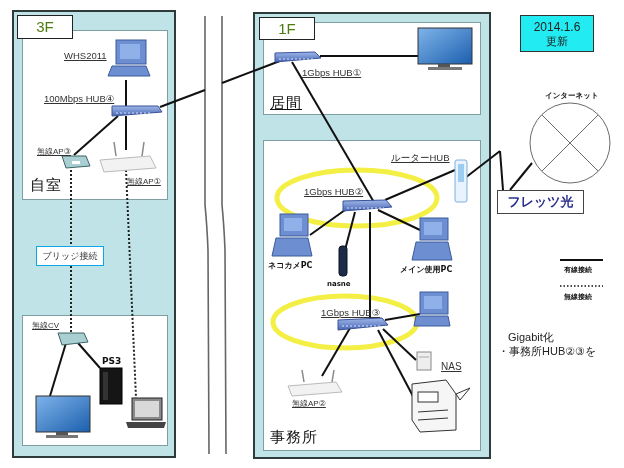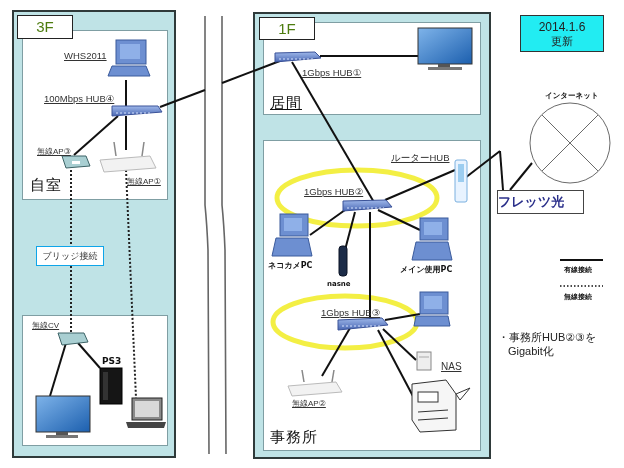--- a/index.html
+++ b/index.html
@@ -13,21 +13,21 @@
   .lbl { position: absolute; font-family: "Liberation Sans", sans-serif; font-size: 9.5px; color: #333;
          text-decoration: underline; white-space: nowrap; }
   .lbl-s { font-size: 8px; }
   .bold-lbl { position: absolute; font-family: "DejaVu Sans", sans-serif; font-size: 8px; font-weight: bold; color: #111; white-space: nowrap; }
   svg.links { position: absolute; left: 0; top: 0; }
   .date-box { position: absolute; background: #22ecf2; border: 1px solid #333; box-sizing: border-box;
               text-align: center; font-family: "Liberation Sans", sans-serif; color:#222; }
   .date-box .d1 { font-size: 12px; margin-top: 4px; }
   .date-box .d2 { font-size: 11px; }
   .flets { position: absolute; background: #fff; border: 1px solid #444; box-sizing: border-box;
-           color: #2a2f8a; font-weight: bold; font-size: 13px; line-height: 22px; }
+           color: #2a2f8a; font-weight: bold; font-size: 13px; text-align: center; line-height: 22px; }
   .bridge { position: absolute; background: #fff; border: 1px solid #0ea5e9; box-sizing: border-box;
             font-size: 9px; color: #333; text-align: center; line-height: 18px; }
   .note { position: absolute; font-family: "Liberation Sans", sans-serif; font-size: 11px; color:#222; line-height: 14px; }
 </style>
 </head>
 <body>
 
 <div class="floor" style="left:12px;top:10px;width:164px;height:448px;"></div>
 <div class="room" style="left:22px;top:30px;width:146px;height:170px;"></div>
 <div class="room" style="left:22px;top:315px;width:146px;height:131px;"></div>
@@ -224,28 +224,28 @@
 <div class="lbl" style="left:302px;top:67px;">1Gbps HUB①</div>
 <div class="lbl" style="left:391px;top:152px;">ルーターHUB</div>
 <div class="lbl" style="left:304px;top:186px;">1Gbps HUB②</div>
 <div class="bold-lbl" style="left:268px;top:260px;">ネコカメPC</div>
 <div class="bold-lbl" style="left:327px;top:280px;font-size:7px;">nasne</div>
 <div class="bold-lbl" style="left:400px;top:264px;">メイン使用PC</div>
 <div class="lbl" style="left:296px;top:307px;margin-left:25px;">1Gbps HUB③</div>
 <div class="lbl" style="left:441px;top:361px;font-size:10px;">NAS</div>
 <div class="lbl lbl-s" style="left:292px;top:398px;">無線AP②</div>
 
-<div class="date-box" style="left:520px;top:15px;width:84px;height:37px;">
+<div class="date-box" style="left:520px;top:15px;width:74px;height:37px;">
   <div class="d1">2014.1.6</div>
   <div class="d2">更新</div>
 </div>
 
 <div class="bold-lbl" style="left:545px;top:91px;font-size:7.5px;">インターネット</div>
 
 <div class="flets" style="left:497px;top:190px;width:87px;height:24px;">フレッツ光</div>
 
 <div class="bold-lbl" style="left:564px;top:265px;font-size:7px;">有線接続</div>
 <div class="bold-lbl" style="left:564px;top:292px;font-size:7px;">無線接続</div>
 
 <div class="note" style="left:498px;top:330px;">
+  <div style="padding-left:10px;">Gigabit化</div>
   <div><span>・</span><span>事務所HUB②③を</span></div>
-  <div style="padding-left:10px;">Gigabit化</div>
 </div>
 
 </body></html>

